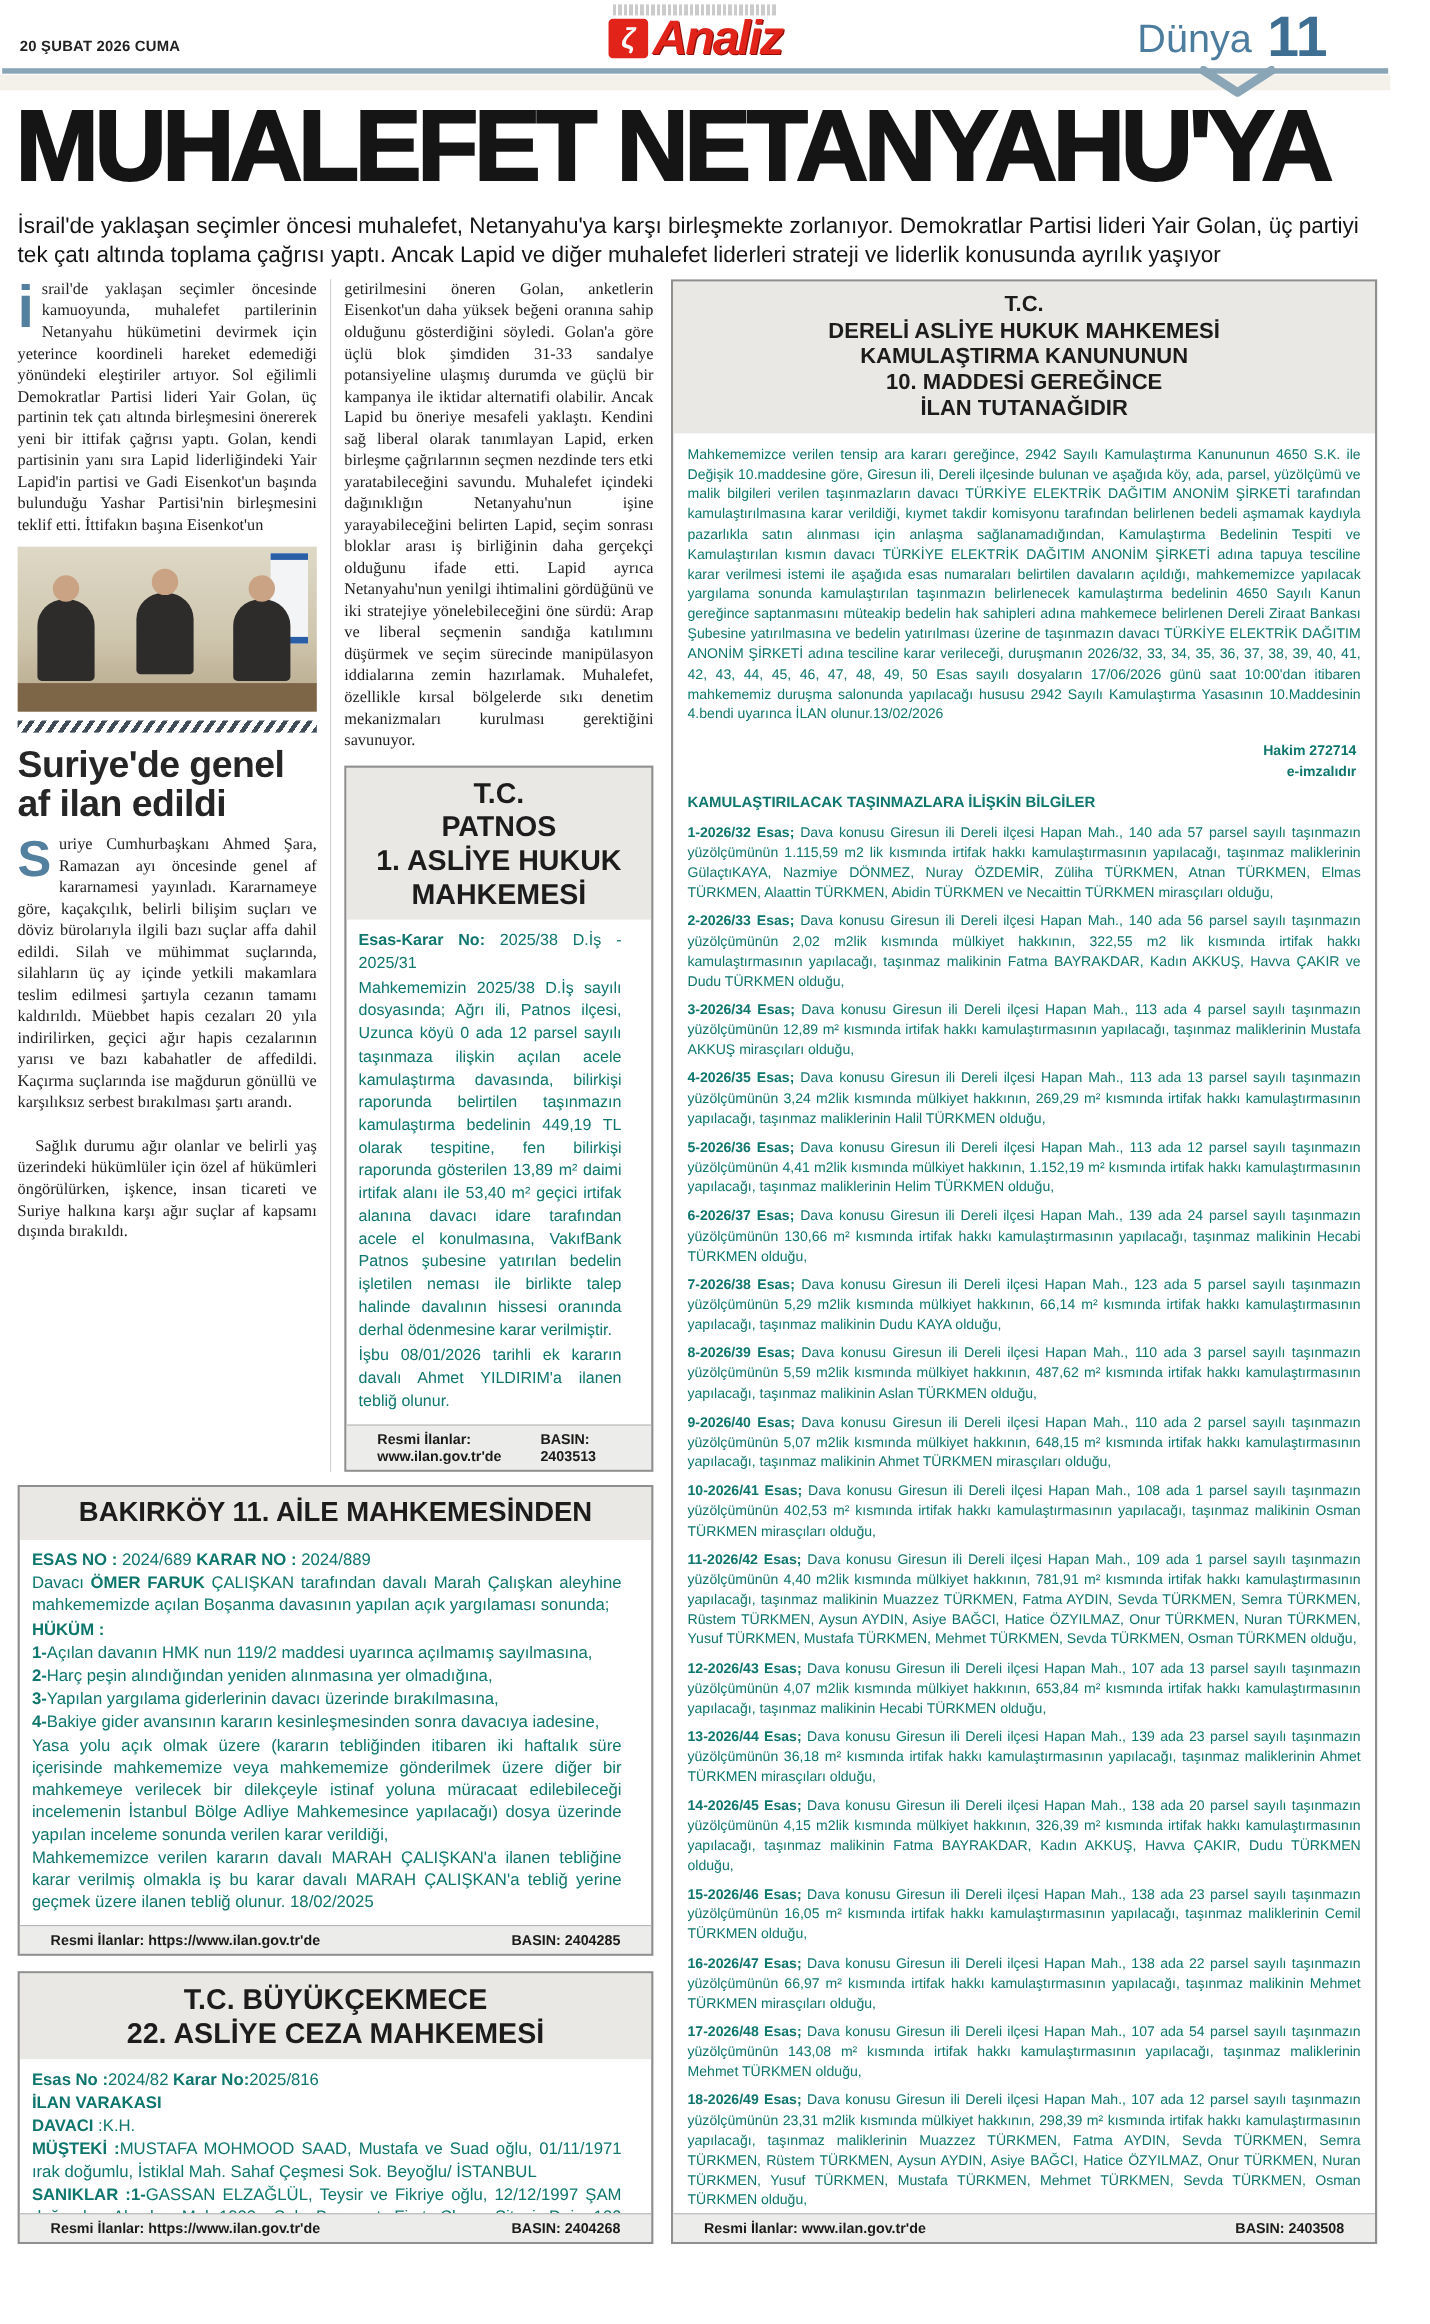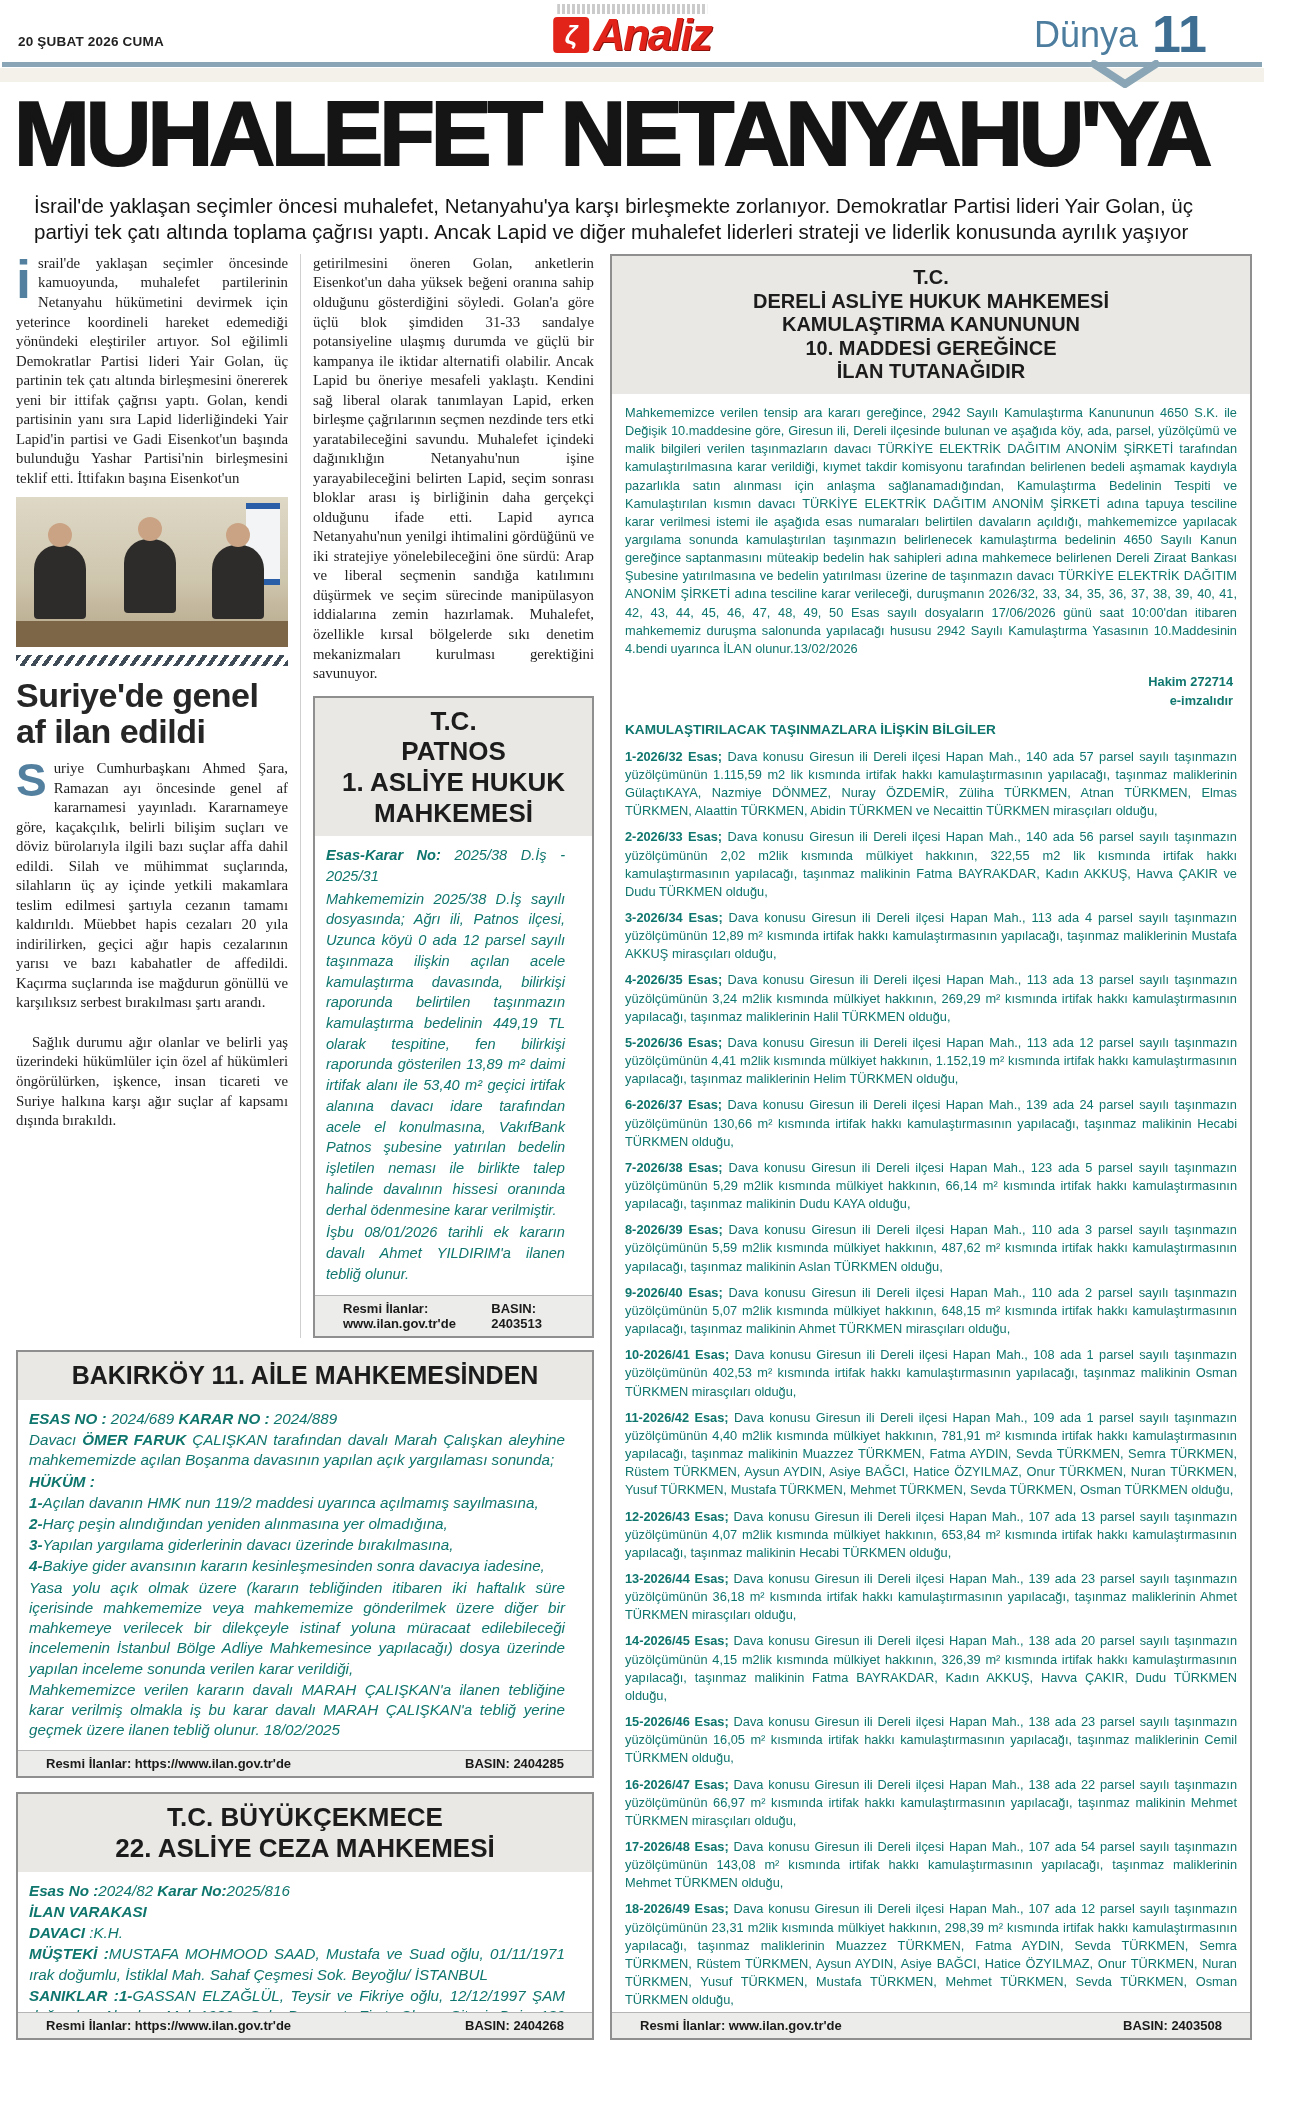--- a/index.html
+++ b/index.html
@@ -53,21 +53,21 @@
   .syria-title{font-size:34px;line-height:1.04;font-weight:600;color:#262626;margin:2px 0 10px 0;
         letter-spacing:-.5px;}
   .syria-p2{text-indent:16px;}
   
   .notice{border:2px solid #8f8f8f;background:#fff;display:flex;flex-direction:column;overflow:hidden;}
   .notice-header{background:#e9e8e4;text-align:center;font-weight:bold;color:#1c1c1c;
         padding:8px 6px;line-height:1.18;}
   .notice-body{padding:9px 11px;text-align:justify;color:#0f766e;}
   .notice-footer{margin-top:auto;display:flex;justify-content:space-between;align-items:center;
         background:#ececea;border-top:1px solid #b5b5b5;padding:5px 28px;font-weight:bold;font-size:13px;}
-  .nline{margin:0 16px 1px 0;font-style:italic;}
+  .nline{margin:0 16px 1px 0;}
   
   .patnos{margin-top:12px;}
   .patnos .notice-header{font-size:26px;}
   .patnos .notice-body{font-size:14.6px;line-height:1.42;}
   .patnos .nline{margin-bottom:2px;}
   
   .bakirkoy{margin-top:12px;flex:0 0 auto;}
   .bakirkoy .notice-header{font-size:25px;padding:9px 4px;}
   .bakirkoy .notice-body{font-size:15.2px;line-height:1.33;}
   
@@ -104,21 +104,21 @@
   </div>
   <div class="head-rule"></div>
   <svg class="chevron" width="78" height="28" viewBox="0 0 78 28">
     <polyline points="5,2 39,24 73,2" fill="none" stroke="#8aa6b6" stroke-width="8"></polyline>
   </svg>
   <div class="subrule"></div>
 
   <h1 class="headline" style="margin:6px 0 0 0;">
     <div>MUHALEFET NETANYAHU'YA</div>
   </h1>
-  <p class="standfirst" style="margin:6px 0 0 18px;">İsrail'de yaklaşan seçimler öncesi muhalefet, Netanyahu'ya karşı birleşmekte zorlanıyor. Demokratlar Partisi lideri Yair Golan, üç partiyi tek çatı altında toplama çağrısı yaptı. Ancak Lapid ve diğer muhalefet liderleri strateji ve liderlik konusunda ayrılık yaşıyor</p>
+  <p class="standfirst" style="margin:6px 0 0 0;">İsrail'de yaklaşan seçimler öncesi muhalefet, Netanyahu'ya karşı birleşmekte zorlanıyor. Demokratlar Partisi lideri Yair Golan, üç partiyi tek çatı altında toplama çağrısı yaptı. Ancak Lapid ve diğer muhalefet liderleri strateji ve liderlik konusunda ayrılık yaşıyor</p>
 
   <div class="content-row">
     <div class="left-region">
       <div class="cols">
         <div class="col1">
           <p class="article-text"><span class="dropcap">i</span><span>srail'de yaklaşan seçimler öncesinde kamuoyunda, muhalefet partilerinin Netanyahu hükümetini devirmek için yeterince koordineli hareket edemediği yönündeki eleştiriler artıyor. Sol eğilimli Demokratlar Partisi lideri Yair Golan, üç partinin tek çatı altında birleşmesini önererek yeni bir ittifak çağrısı yaptı. Golan, kendi partisinin yanı sıra Lapid liderliğindeki Yair Lapid'in partisi ve Gadi Eisenkot'un başında bulunduğu Yashar Partisi'nin birleşmesini teklif etti. İttifakın başına Eisenkot'un</span></p>
           <div class="photo">
             <div class="flag"></div>
             <div class="fig" style="left:18px;"></div>
             <div class="fig" style="left:108px;bottom:34px;"></div>

